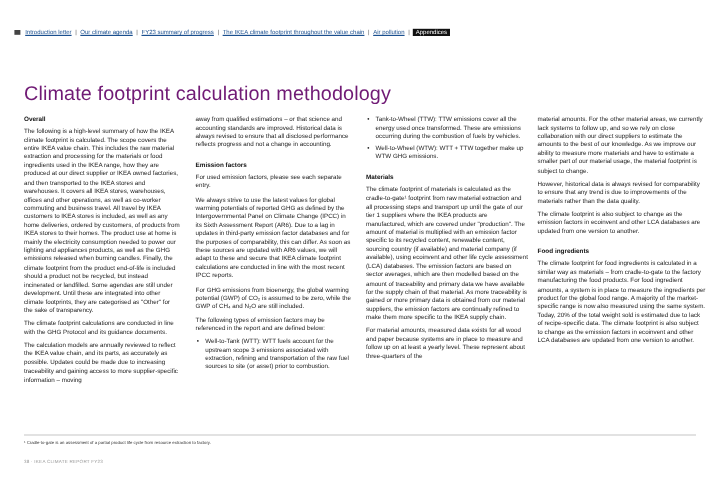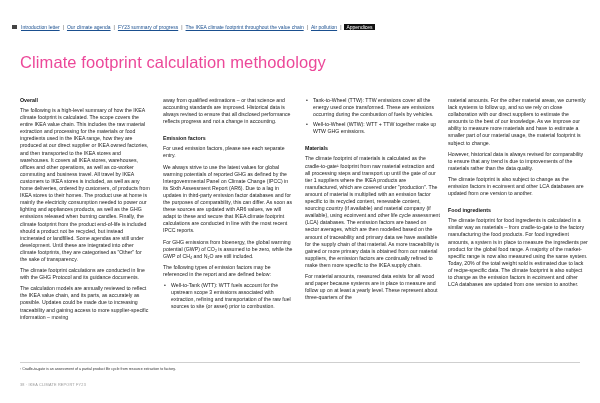--- a/index.html
+++ b/index.html
@@ -5,21 +5,21 @@
     * { margin: 0; padding: 0; box-sizing: border-box; }
     html, body { width: 600px; height: 403px; background: #ffffff; overflow: hidden; }
     body { font-family: "Liberation Sans", "DejaVu Sans", sans-serif; color: #111; position: relative; }
 
     .nav { position: absolute; top: 23px; left: 12px; height: 8px; display: flex; align-items: center; font-size: 5px; color: #0058a3; white-space: nowrap; }
     .nav .square { width: 5px; height: 4px; background: #444; margin-right: 4px; }
     .nav .link { text-decoration: underline; color: #1a4f8f; }
     .nav .sep { color: #555; margin: 0 3px; }
     .nav .active { background: #111; color: #fff; padding: 0 2px; text-decoration: none; }
 
-    .title { position: absolute; top: 53px; left: 20px; font-size: 16.5px; font-weight: normal; color: #ec4899; letter-spacing: 0.1px; }
+    .title { position: absolute; top: 69px; left: 20px; font-size: 16.5px; font-weight: normal; color: #701a75; letter-spacing: 0.1px; }
 
     .col { position: absolute; top: 97px; font-size: 5.2px; line-height: 7.1px; color: #222; }
     .col1 { left: 20px; width: 130px; }
     .col2 { left: 163px; width: 130px; }
     .col3 { left: 305px; width: 135px; }
     .col4 { left: 448px; width: 140px; }
 
     .col h3 { font-size: 5.3px; font-weight: bold; color: #111; margin-bottom: 3px; line-height: 7px; }
     .col p { margin-bottom: 4px; }
     .col .gap { height: 6px; }

